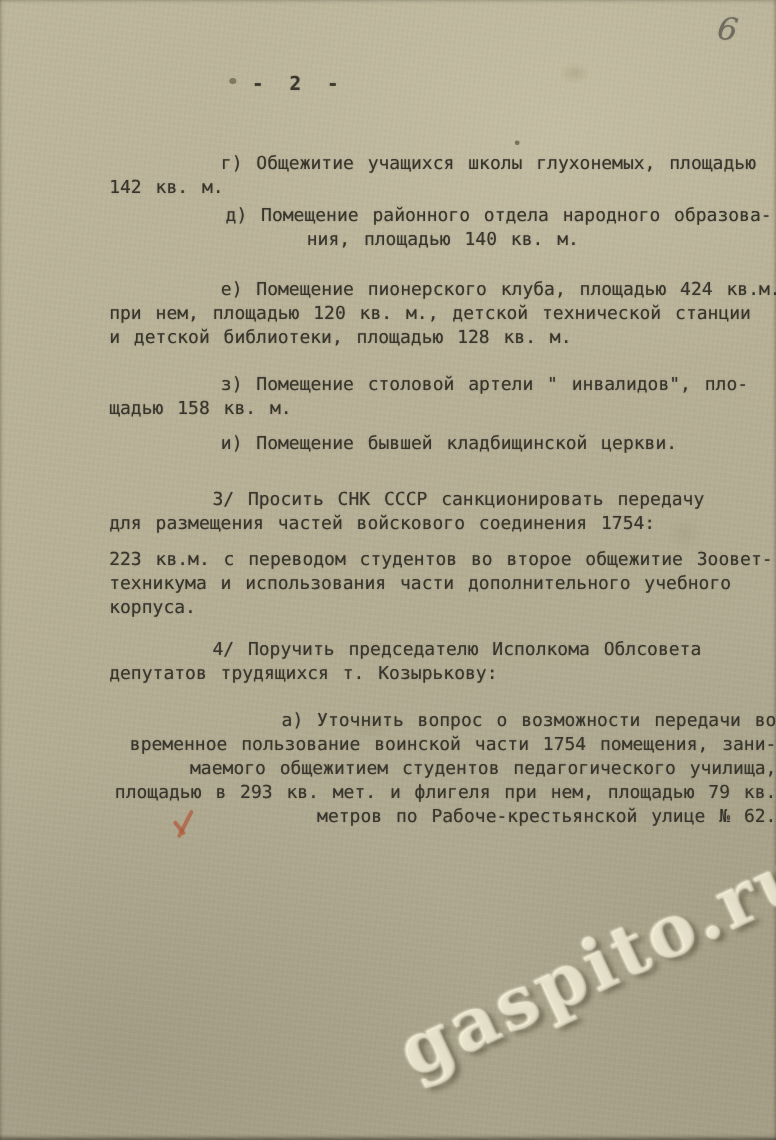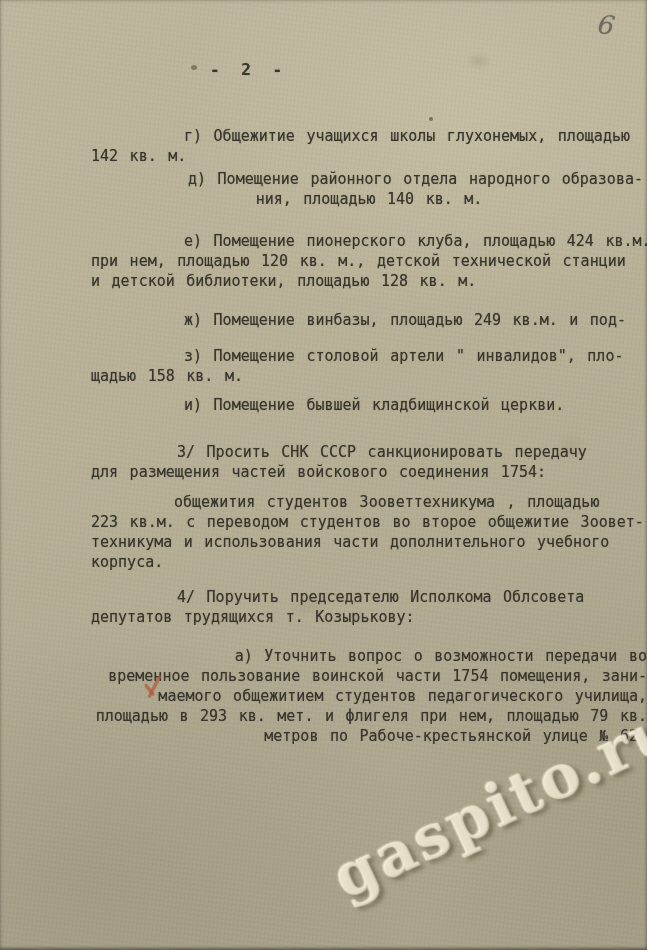--- a/index.html
+++ b/index.html
@@ -103,39 +103,37 @@
       <div class="line">ния, площадью 140 кв. м.</div>
     </div>
 
     <div class="para p3">
       <div class="line ind">е) Помещение пионерского клуба, площадью 424 кв.м.</div>
       <div class="line">при нем, площадью 120 кв. м., детской технической станции</div>
       <div class="line">и детской библиотеки, площадью 128 кв. м.</div>
     </div>
 
     <div class="para p4">
-      <div class="line ind">ж) Помещение винбазы, площадью 249 кв.м. и под-</div>
     </div>
 
     <div class="para p5">
       <div class="line ind">з) Помещение столовой артели " инвалидов", пло-</div>
       <div class="line">щадью 158 кв. м.</div>
     </div>
 
     <div class="para p6">
       <div class="line ind">и) Помещение бывшей кладбищинской церкви.</div>
     </div>
 
     <div class="para p7">
       <div class="line ind2">3/ Просить СНК СССР санкционировать передачу</div>
       <div class="line">для размещения частей войскового соединения 1754:</div>
     </div>
 
     <div class="para p8">
-      <div class="line ind3">общежития студентов Зооветтехникума , площадью</div>
       <div class="line">223 кв.м. с переводом студентов во второе общежитие Зоовет-</div>
       <div class="line">техникума и использования части дополнительного учебного</div>
       <div class="line">корпуса.</div>
     </div>
 
     <div class="para p9">
       <div class="line ind2">4/ Поручить председателю Исполкома Облсовета</div>
       <div class="line">депутатов трудящихся т. Козырькову:</div>
     </div>
 

